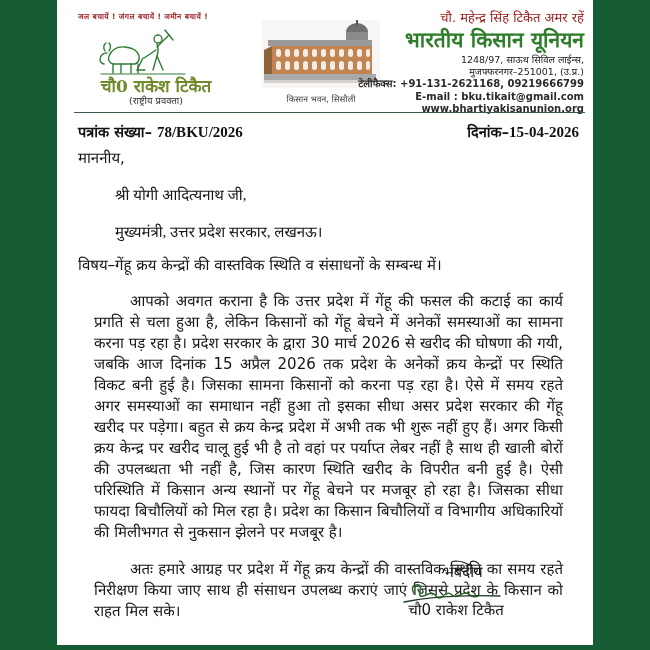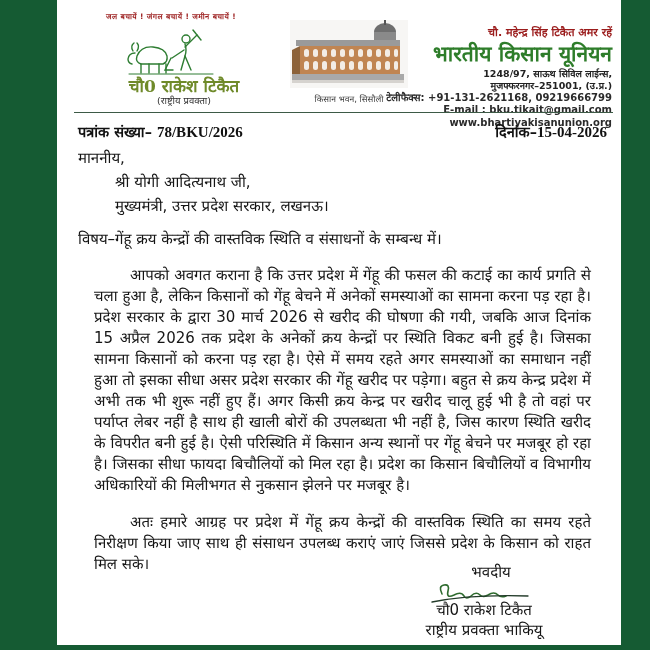--- a/index.html
+++ b/index.html
@@ -3,21 +3,21 @@
 <meta charset="utf-8">
 <style>
   html,body{margin:0;padding:0;}
   body{
     width:650px;height:650px;position:relative;overflow:hidden;
     background:#155b33;
     font-family:"DejaVu Sans","Liberation Sans",sans-serif;
   }
   .paper{
     position:absolute;left:57px;top:0;width:536px;height:645px;
-    background:#ffffff;color:#1c1c1c;padding-left:28px;
+    background:#ffffff;color:#1c1c1c;
   }
   
   .hdr{position:relative;height:112px;}
   .slogan{
     position:absolute;top:11px;left:21px;font-size:7.5px;font-weight:bold;
     color:#9b1c1c;letter-spacing:.4px;white-space:nowrap;
   }
   .farmer-logo{position:absolute;top:26px;left:38px;}
   .left-name{
     position:absolute;top:74px;left:14px;width:170px;text-align:center;
@@ -26,45 +26,45 @@
   }
   .left-title{
     position:absolute;top:94px;left:14px;width:170px;text-align:center;
     font-size:9.5px;color:#333;
   }
   .building-wrap{position:absolute;top:20px;left:203px;width:122px;text-align:center;}
   .building-caption{font-size:8.5px;color:#3a3a3a;margin-top:1px;white-space:nowrap;}
   .hdr-right{
     position:absolute;top:10px;right:9px;text-align:right;line-height:1.25;
   }
-  .memorial{font-size:11px;font-weight:bold;color:#9b1c1c;margin-bottom:3px;margin-top:16px;}
+  .memorial{font-size:13px;font-weight:normal;color:#9b1c1c;margin-bottom:3px;}
   .org-name{
     font-size:21px;font-weight:bold;color:#2e7d2a;line-height:1.05;margin-bottom:3px;
     font-family:"DejaVu Serif","Liberation Serif",serif;
   }
-  .addr{font-size:9.5px;font-weight:bold;color:#222;}
+  .addr{font-size:9.5px;font-weight:normal;color:#222;}
   .contact{font-size:10px;font-weight:bold;color:#2b2b2b;}
   .rule{
     position:absolute;top:112px;left:17px;right:8px;height:0;
     border-top:1.6px solid #3d5a46;
   }
   
   .meta-row{
     position:absolute;top:121px;left:21px;right:14px;
     display:flex;justify-content:space-between;
     font-size:14.5px;font-weight:bold;color:#111;
   }
   .meta-row .num{font-family:"Liberation Serif","DejaVu Serif",serif;font-size:15px;}
   
   .letter{
     position:absolute;top:148px;left:21px;right:14px;bottom:0;
     font-size:15px;line-height:20px;color:#151515;
   }
   .rcp-l1{margin:0;}
-  .rcp-l2,.rcp-l3{margin:4px 0 0 37px;}
+  .rcp-l2,.rcp-l3{margin:17px 0 0 37px;font-family:Liberation Serif, serif;}
   .subject{margin:13px 0 0 0;}
   .greet{margin:14px 0 0 0;}
   .para{margin:16px;text-align:justify;text-indent:36px;line-height:21px;}
   .sig-block{
     position:absolute;right:58px;top:414px;width:130px;text-align:center;
     line-height:20px;
   }
   .sig-closing{margin-right:-14px;}
   .sig-svg{display:block;margin:0 auto;margin-top:-2px;margin-bottom:-6px;}
   .sig-name,.sig-title{white-space:nowrap;}
@@ -191,16 +191,15 @@
     <p class="para">आपको अवगत कराना है कि उत्तर प्रदेश में गेंहू की फसल की कटाई का कार्य प्रगति से चला हुआ है, लेकिन किसानों को गेंहू बेचने में अनेकों समस्याओं का सामना करना पड़ रहा है। प्रदेश सरकार के द्वारा 30 मार्च 2026 से खरीद की घोषणा की गयी, जबकि आज दिनांक 15 अप्रैल 2026 तक प्रदेश के अनेकों क्रय केन्द्रों पर स्थिति विकट बनी हुई है। जिसका सामना किसानों को करना पड़ रहा है। ऐसे में समय रहते अगर समस्याओं का समाधान नहीं हुआ तो इसका सीधा असर प्रदेश सरकार की गेंहू खरीद पर पड़ेगा। बहुत से क्रय केन्द्र प्रदेश में अभी तक भी शुरू नहीं हुए हैं। अगर किसी क्रय केन्द्र पर खरीद चालू हुई भी है तो वहां पर पर्याप्त लेबर नहीं है साथ ही खाली बोरों की उपलब्धता भी नहीं है, जिस कारण स्थिति खरीद के विपरीत बनी हुई है। ऐसी परिस्थिति में किसान अन्य स्थानों पर गेंहू बेचने पर मजबूर हो रहा है। जिसका सीधा फायदा बिचौलियों को मिल रहा है। प्रदेश का किसान बिचौलियों व विभागीय अधिकारियों की मिलीभगत से नुकसान झेलने पर मजबूर है।</p>
     <p class="para">अतः हमारे आग्रह पर प्रदेश में गेंहू क्रय केन्द्रों की वास्तविक स्थिति का समय रहते निरीक्षण किया जाए साथ ही संसाधन उपलब्ध कराएं जाएं जिससे प्रदेश के किसान को राहत मिल सके।</p>
 
     <div class="sig-block">
       <div class="sig-closing">भवदीय</div>
       <svg class="sig-svg" width="120" height="26" viewBox="0 0 120 26">
         <path d="M18 14 q-4 -8 2 -9 q6 -1 4 6 q-2 8 6 4 q7 -4 10 1 q2 4 7 0 q5 -5 9 -1 q3 3 8 0 q6 -4 10 0 q3 3 8 1" fill="none" stroke="#2e6b2e" stroke-width="1.6" stroke-linecap="round"></path>
         <path d="M8 22 q40 -8 96 -6" fill="none" stroke="#233b2a" stroke-width="1.3" stroke-linecap="round"></path>
       </svg>
       <div class="sig-name">चौ0 राकेश टिकैत</div>
-      <div class="sig-title">राष्ट्रीय प्रवक्ता भाकियू</div>
     </div>
   </div>
 </div>
 
 </body></html>

